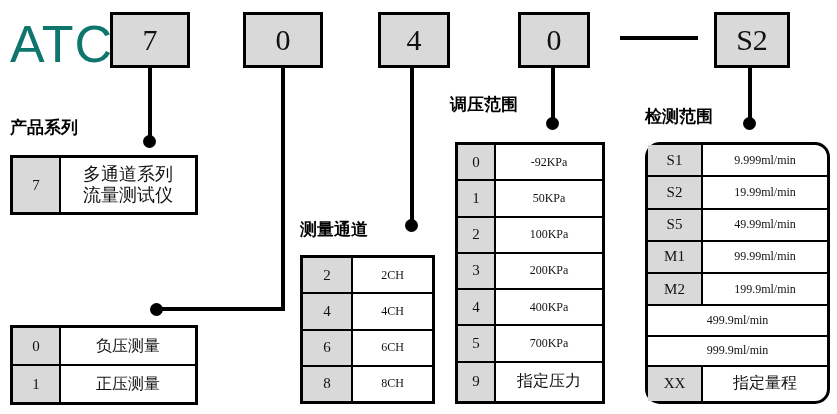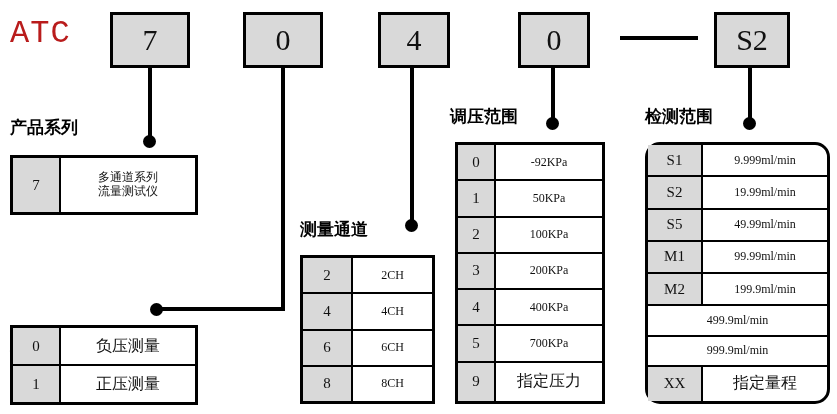--- a/index.html
+++ b/index.html
@@ -28,24 +28,24 @@
     display: flex;
     align-items: center;
     justify-content: center;
     font-family: "Liberation Serif", "DejaVu Serif", serif;
     font-size: 30px;
     color: #111111;
     line-height: 1;
   }
   .prefix {
     position: absolute;
-    font-family: Liberation Mono, monospace;
-    font-size: 32px;
+    font-family: Liberation Sans, sans-serif;
+    font-size: 52px;
     letter-spacing: 1px;
-    color: #b91c1c;
+    color: #0f766e;
     line-height: 1;
   }
   .dash {
     position: absolute;
     background: #000000;
     height: 4px;
   }
 
   
   .lead-v {
@@ -117,21 +117,21 @@
     color: #111111;
     padding: 0 2px;
     box-sizing: border-box;
   }
   .legend .c-desc.cjk {
     font-family: "DejaVu Sans", "Liberation Sans", sans-serif;
     font-size: 16px;
   }
   .legend .c-desc.cjk-2 {
     font-family: "DejaVu Sans", "Liberation Sans", sans-serif;
-    font-size: 12px;
+    font-size: 18px;
     line-height: 1.15;
     white-space: pre-line;
   }
 
   
   #legend-series      { left: 10px;  top: 155px; width: 188px; height: 60px; }
   #legend-series .c-code { width: 48px; }
   #legend-ptype       { left: 10px;  top: 325px; width: 188px; height: 80px; }
   #legend-ptype .c-code { width: 48px; }
   #legend-channel     { left: 300px; top: 255px; width: 135px; height: 149px; }
@@ -175,21 +175,21 @@
 
   <div class="lead-v" style="left:748px; top:68px; height:58px;"></div>
   <div class="lead-dot" style="left:743px; top:117px;"></div>
 
   <div class="caption" style="left:10px; top:119px;">产品系列</div>
 
   <div class="caption" style="left:10px; top:298px;margin-top:48px;">测量压力类型</div>
 
   <div class="caption" style="left:300px; top:221px;">测量通道</div>
 
-  <div class="caption" style="left:450px; top:108px;">调压范围</div>
+  <div class="caption" style="left:450px; top:96px;">调压范围</div>
 
   <div class="caption" style="left:645px; top:108px;">检测范围</div>
 
   <div class="legend" id="legend-series">
     <div class="row">
       <div class="c-code">7</div>
       <div class="c-desc cjk-2">多通道系列
 流量测试仪</div>
     </div>
   </div>

